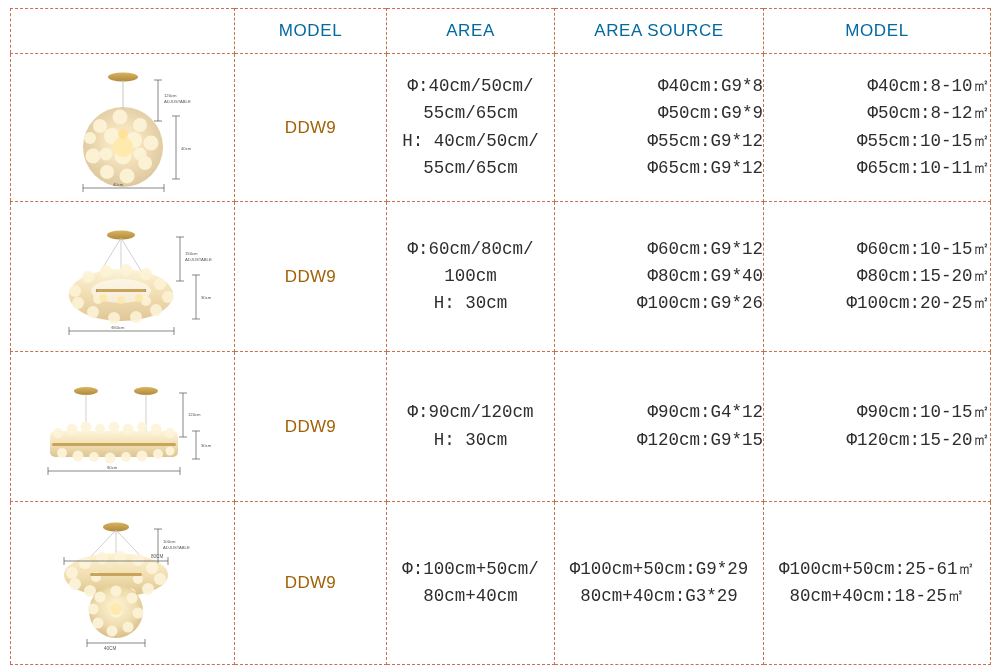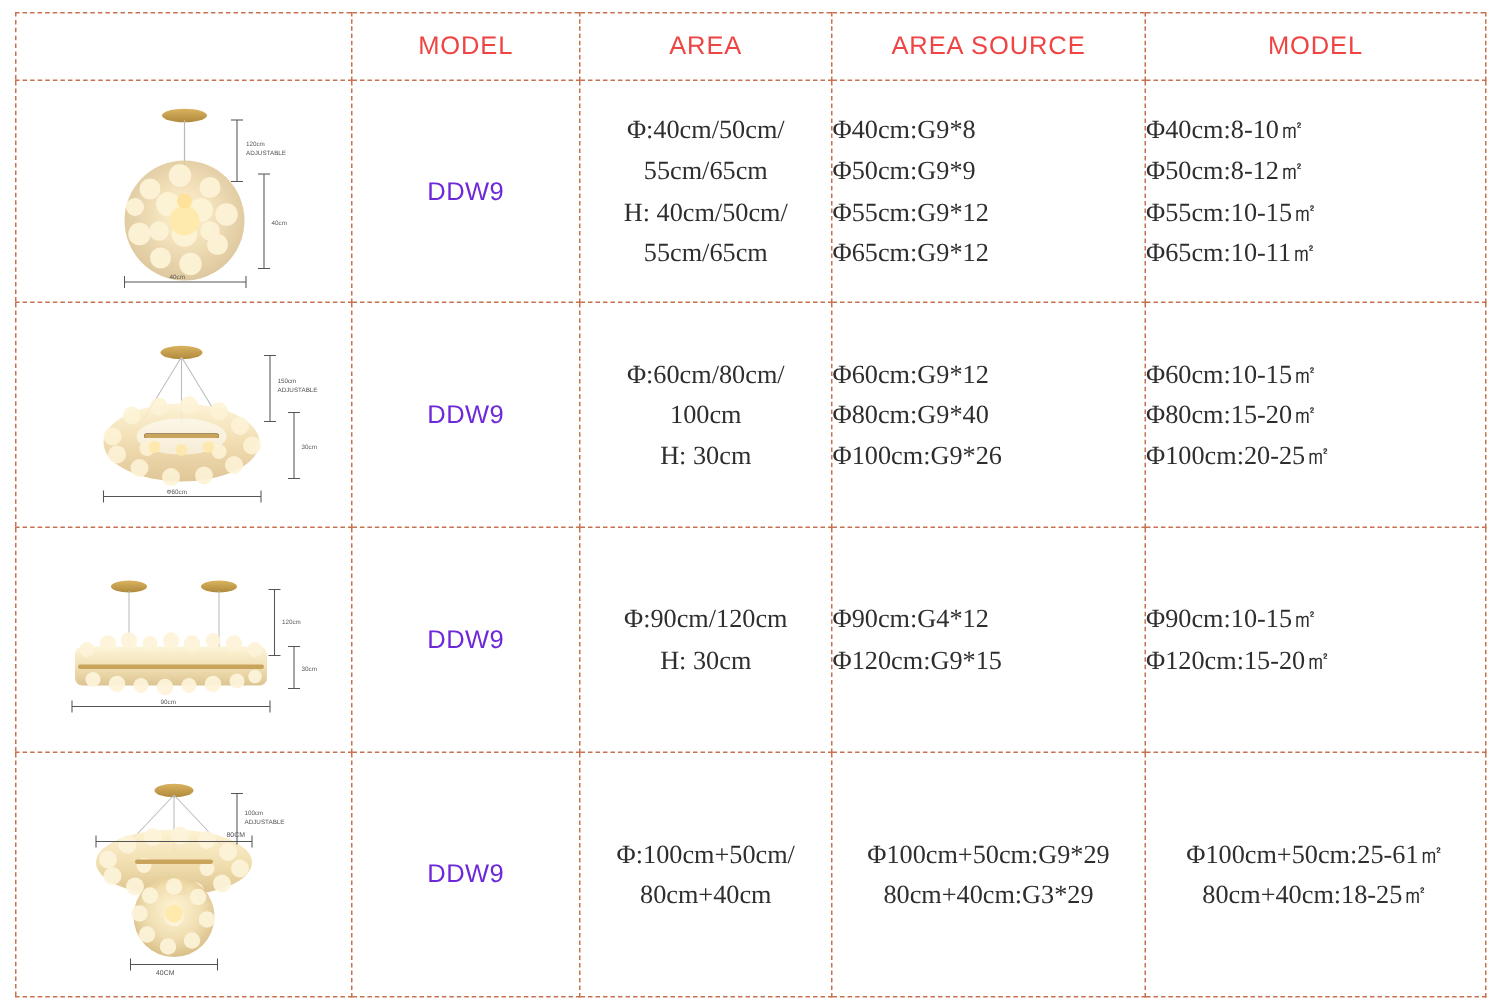--- a/index.html
+++ b/index.html
@@ -36,47 +36,47 @@
   
   .col-img   { width: 224px; }
   .col-model { width: 152px; }
   .col-size  { width: 168px; }
   .col-light { width: 209px; }
   .col-area  { width: 227px; }
 
   
   thead th {
     height: 44px;
-    color: #ef4444;
+    color: #0369a1;
     font-size: 17px;
     font-weight: 400;
     letter-spacing: 0.6px;
     text-align: center;
     font-family: "Liberation Sans", sans-serif;
   }
   thead th.blank-head { border-right: 1px dashed #c8714e; }
 
   
   .cell-model {
     text-align: center;
     font-size: 17px;
-    color: #6d28d9;
+    color: #a16207;
     font-family: "Liberation Sans", sans-serif;
     letter-spacing: 0.3px;
   }
   .cell-text {
     font-size: 17.5px;
     color: #2e2e2e;
-    font-family: Liberation Serif, serif;
+    font-family: Liberation Mono, monospace;
     line-height: 1.55;
     padding: 0 14px;
     white-space: pre-line;
   }
   .al-center { text-align: center; }
-  .al-left   { text-align: left; }
+  .al-left   { text-align: right; }
 
   
   .cell-img { text-align: center; }
   .prod-fig {
     position: relative;
     width: 190px;
     height: 128px;
     margin: 0 auto;
     display: block;
   }

